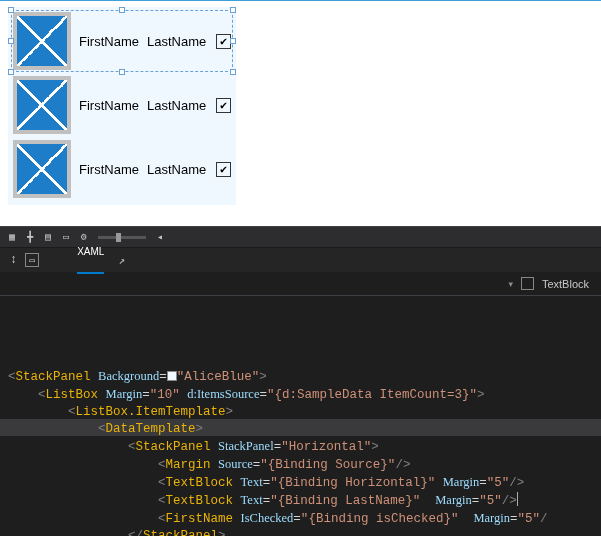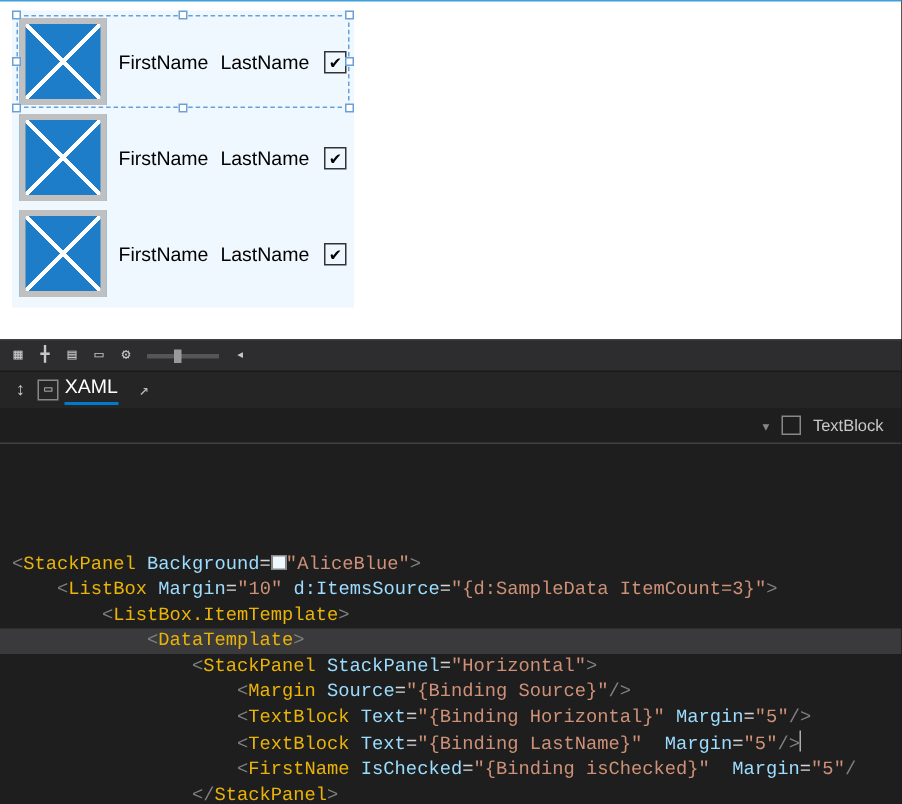--- a/index.html
+++ b/index.html
@@ -104,24 +104,25 @@
   height: 24px;
   background: #252526;
   display:flex; align-items:center;
   padding-left:10px;
   gap:8px;
 }
 .arrow-icon { color:#c8c8c8; font-size:12px; }
 .tab { display:flex; align-items:center; gap:4px; }
 .tab-label {
   font-family:"Segoe UI",sans-serif;
-  font-size:13px;
+  font-size:10px;
   color:#fff;
   border-bottom:2px solid #007acc;
-  padding-bottom:3px;
+  padding-bottom:15px;
+  margin-left:34px;
 }
 .tab-glyph {
   width:14px;height:14px;
   border:1px solid #888;
   display:flex;align-items:center;justify-content:center;
   font-size:9px;color:#ccc;
 }
 .popout { margin-left:6px; font-size:11px; color:#bbb; }
 .breadcrumb-bar {
   height:24px; background:#1e1e1e;
@@ -143,21 +144,21 @@
 .hl-line {
   position:absolute;
   left:0; right:0;
   height:17px;
   background:#3a3a3c;
   z-index:0;
 }
 .editor-content { position:relative; z-index:1; }
 .punct { color:#808080; }
 .elem { color:#eab308; }
-.attr { color:#9cdcfe; }
+.attr { color:#9cdcfe;font-family:Liberation Serif, serif; }
 .str { color:#ce9178; }
 .op { color:#d4d4d4; }
 .colorbox { display:inline-block; width:10px; height:10px; background:#f0f8ff; border:1px solid #888; vertical-align:-1px; }
 .caret { display:inline-block; width:1px; height:14px; background:#aeafad; vertical-align:-2px; }
 </style>
 </head>
 <body>
 
 <div class="designer-pane">
   <div class="listbox">

